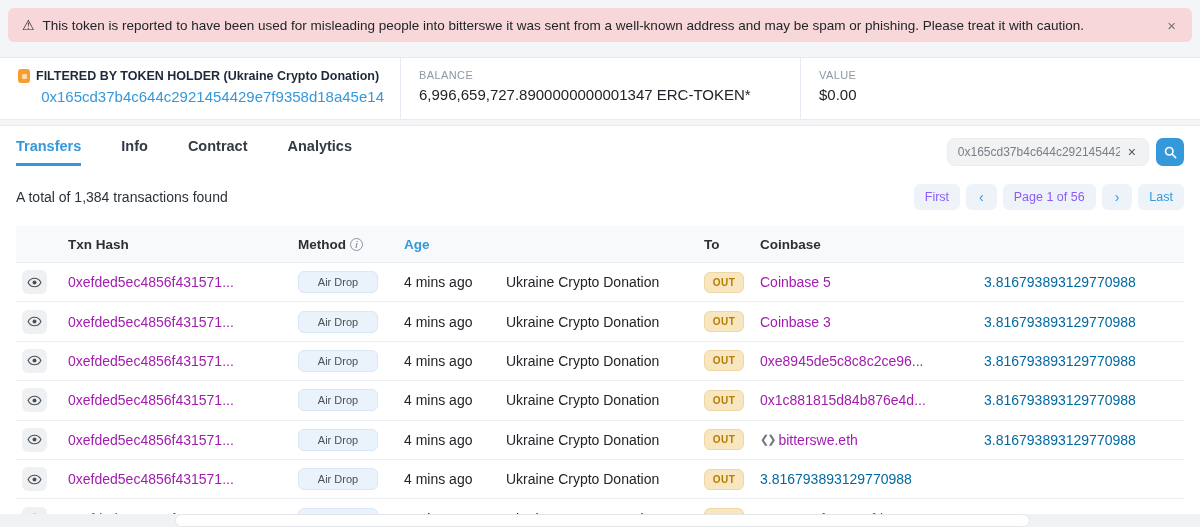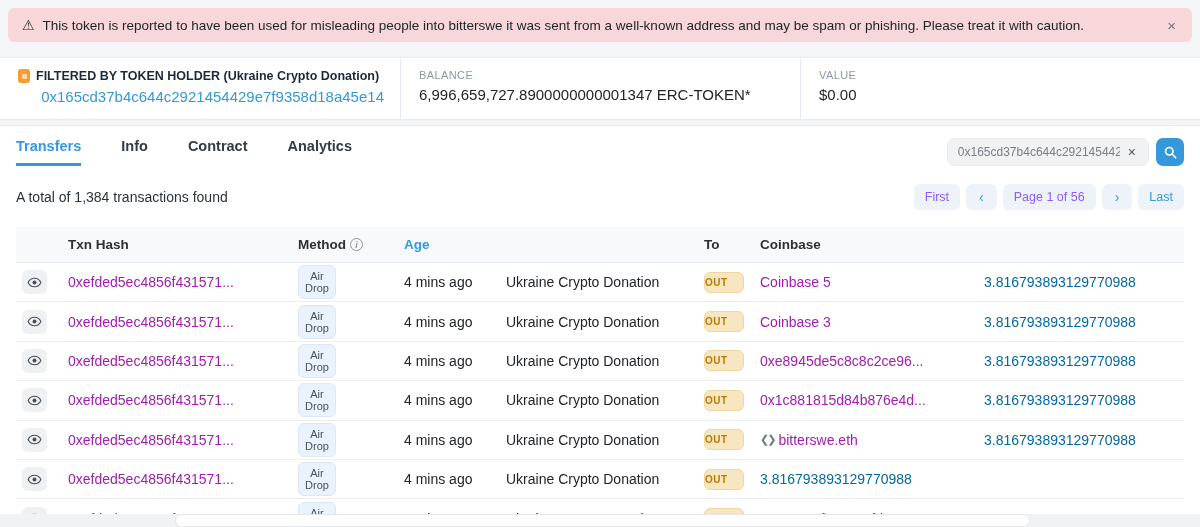--- a/index.html
+++ b/index.html
@@ -66,24 +66,24 @@
   .th-age { color:#3498db; cursor:pointer; }
   .info-i { display:inline-flex; width:13px; height:13px; border:1px solid #8c98a4; border-radius:50%;
     color:#8c98a4; font-size:9px; align-items:center; justify-content:center; margin-left:4px;
     font-style:italic; font-weight:bold; vertical-align:1px; cursor:pointer; }
   .tbl-row { height:39.4px; border-bottom:1px solid #eceff4; font-size:14px; }
   .eye-btn { width:25px; height:24px; background:#eff0f2; border:none; border-radius:6px;
     display:flex; align-items:center; justify-content:center; color:#495057;
     margin-left:6px; cursor:pointer; }
   .hash-link, .to-link { color:#a21caf; cursor:pointer; white-space:nowrap; overflow:hidden; }
   .method-badge { display:inline-block; background:#eaf2fb; border:1px solid #dbe7f5; color:#4a5056;
-    font-size:11px; border-radius:6px; padding:4px 0; width:38px; text-align:center; cursor:default; }
+    font-size:11px; border-radius:6px; padding:4px 0; width:80px; text-align:center; cursor:default; }
   .dir-badge { display:inline-block; background:#f7e6c0; border:1px solid #eed7a4; color:#b47d00;
     font-size:10px; font-weight:bold; letter-spacing:.5px; border-radius:6px; padding:4px 0;
-    width:40px; }
+    width:40px; text-align:center; }
   .ens-icon { color:#6c757d; font-size:11px; margin-right:4px; letter-spacing:-2px; }
   .cell-to { display:flex; align-items:center; }
   .qty-cell { color:#0369a1; }
 
   
   .hscroll-track { position:absolute; left:0; right:0; bottom:0; height:13px; background:#f1f2f4; }
   .hscroll-thumb { position:absolute; left:175px; bottom:0; width:855px; height:13px;
     background:#ffffff; border:1px solid #e4e6e9; border-radius:7px; cursor:grab; }
 </style>
 </head>

